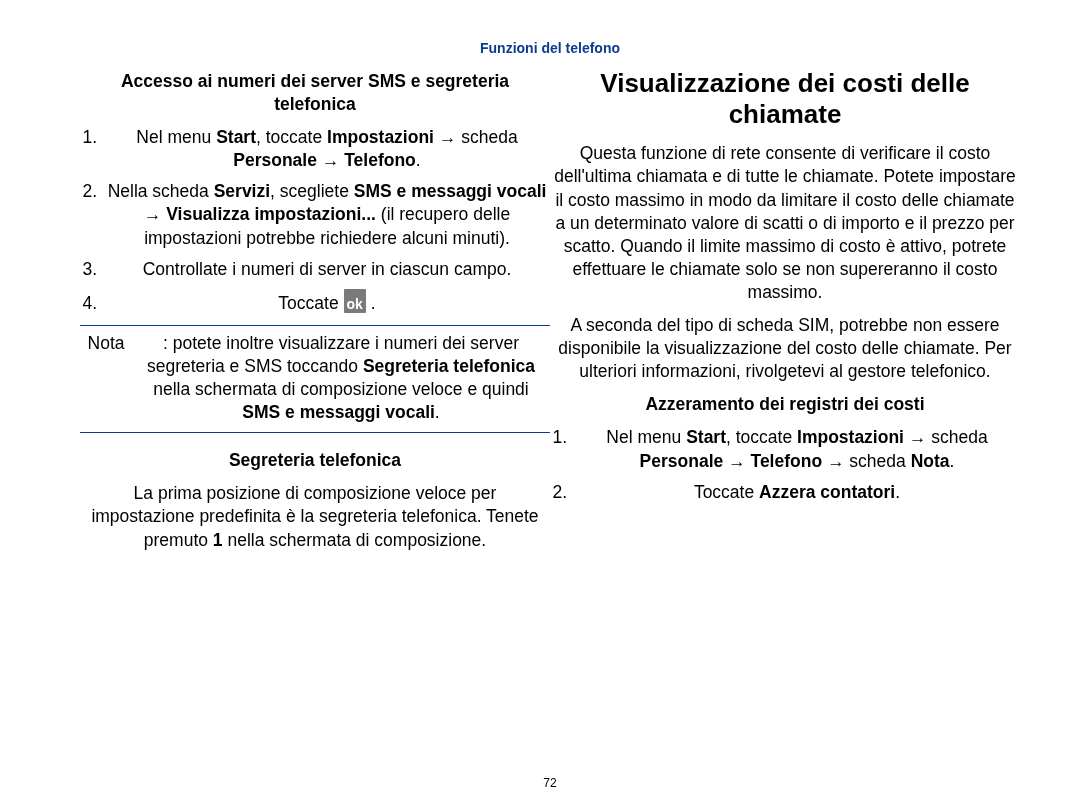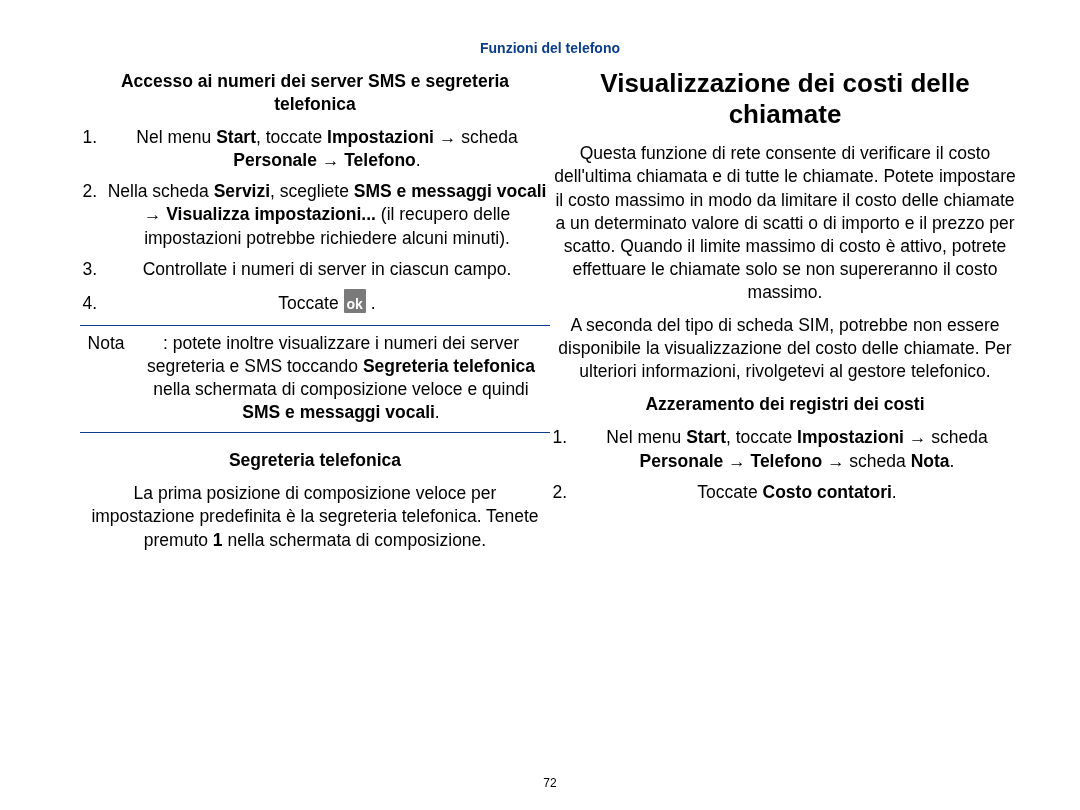--- a/index.html
+++ b/index.html
@@ -144,21 +144,21 @@
       <div class="p">Questa funzione di rete consente di verificare il costo dell'ultima chiamata e di tutte le chiamate. Potete impostare il costo massimo in modo da limitare il costo delle chiamate a un determinato valore di scatti o di importo e il prezzo per scatto. Quando il limite massimo di costo è attivo, potrete effettuare le chiamate solo se non supereranno il costo massimo.</div>
       <div class="p">A seconda del tipo di scheda SIM, potrebbe non essere disponibile la visualizzazione del costo delle chiamate. Per ulteriori informazioni, rivolgetevi al gestore telefonico.</div>
 
       <div class="h-sub" style="margin-top:2px;">Azzeramento dei registri dei costi</div>
 
       <ol>
         <li>
           <span>Nel menu </span><span class="bold">Start</span><span>, toccate </span><span class="bold">Impostazioni</span><span> → scheda </span><span class="bold">Personale</span><span> → </span><span class="bold">Telefono</span><span> → scheda </span><span class="bold">Nota</span><span>.</span>
         </li>
         <li>
-          <span>Toccate </span><span class="bold">Costo contatori</span><span>.</span>
+          <span>Toccate </span><span class="bold">Azzera contatori</span><span>.</span>
         </li>
       </ol>
 
     </div>
 
   </div>
 
   <div class="pagenum">72</div>
 
 </div>

